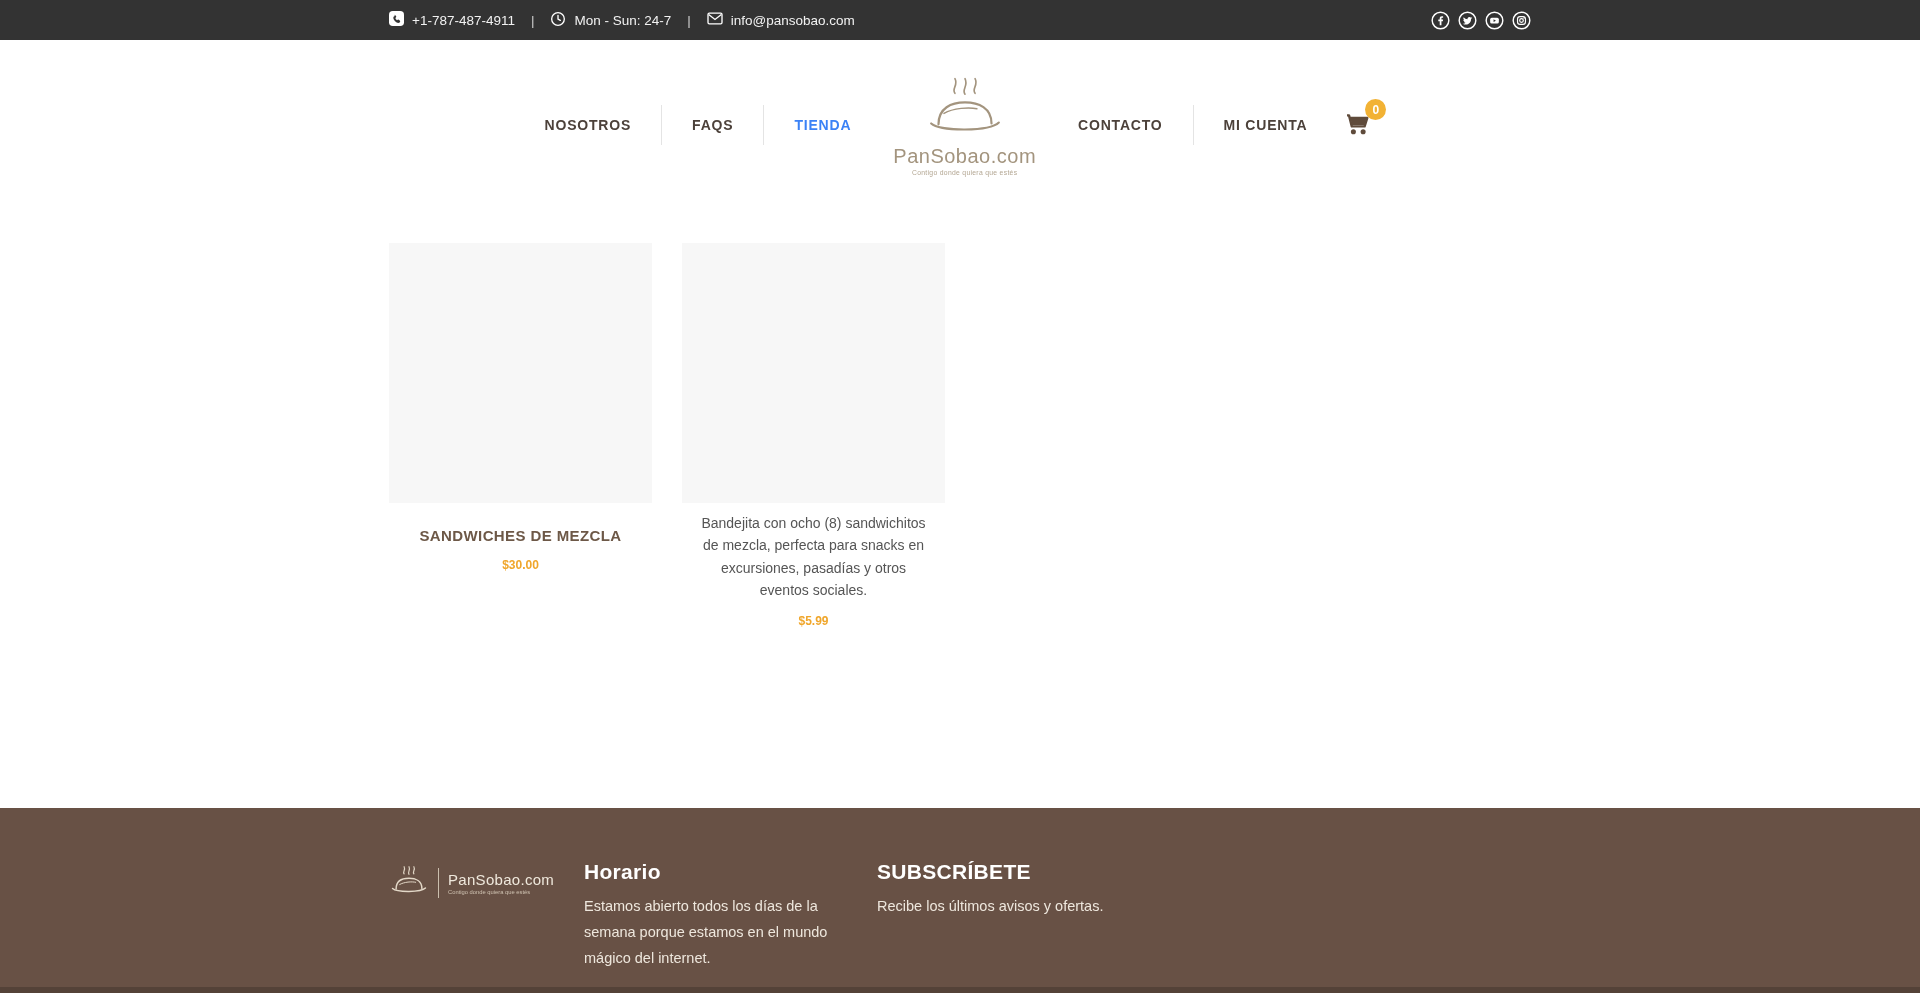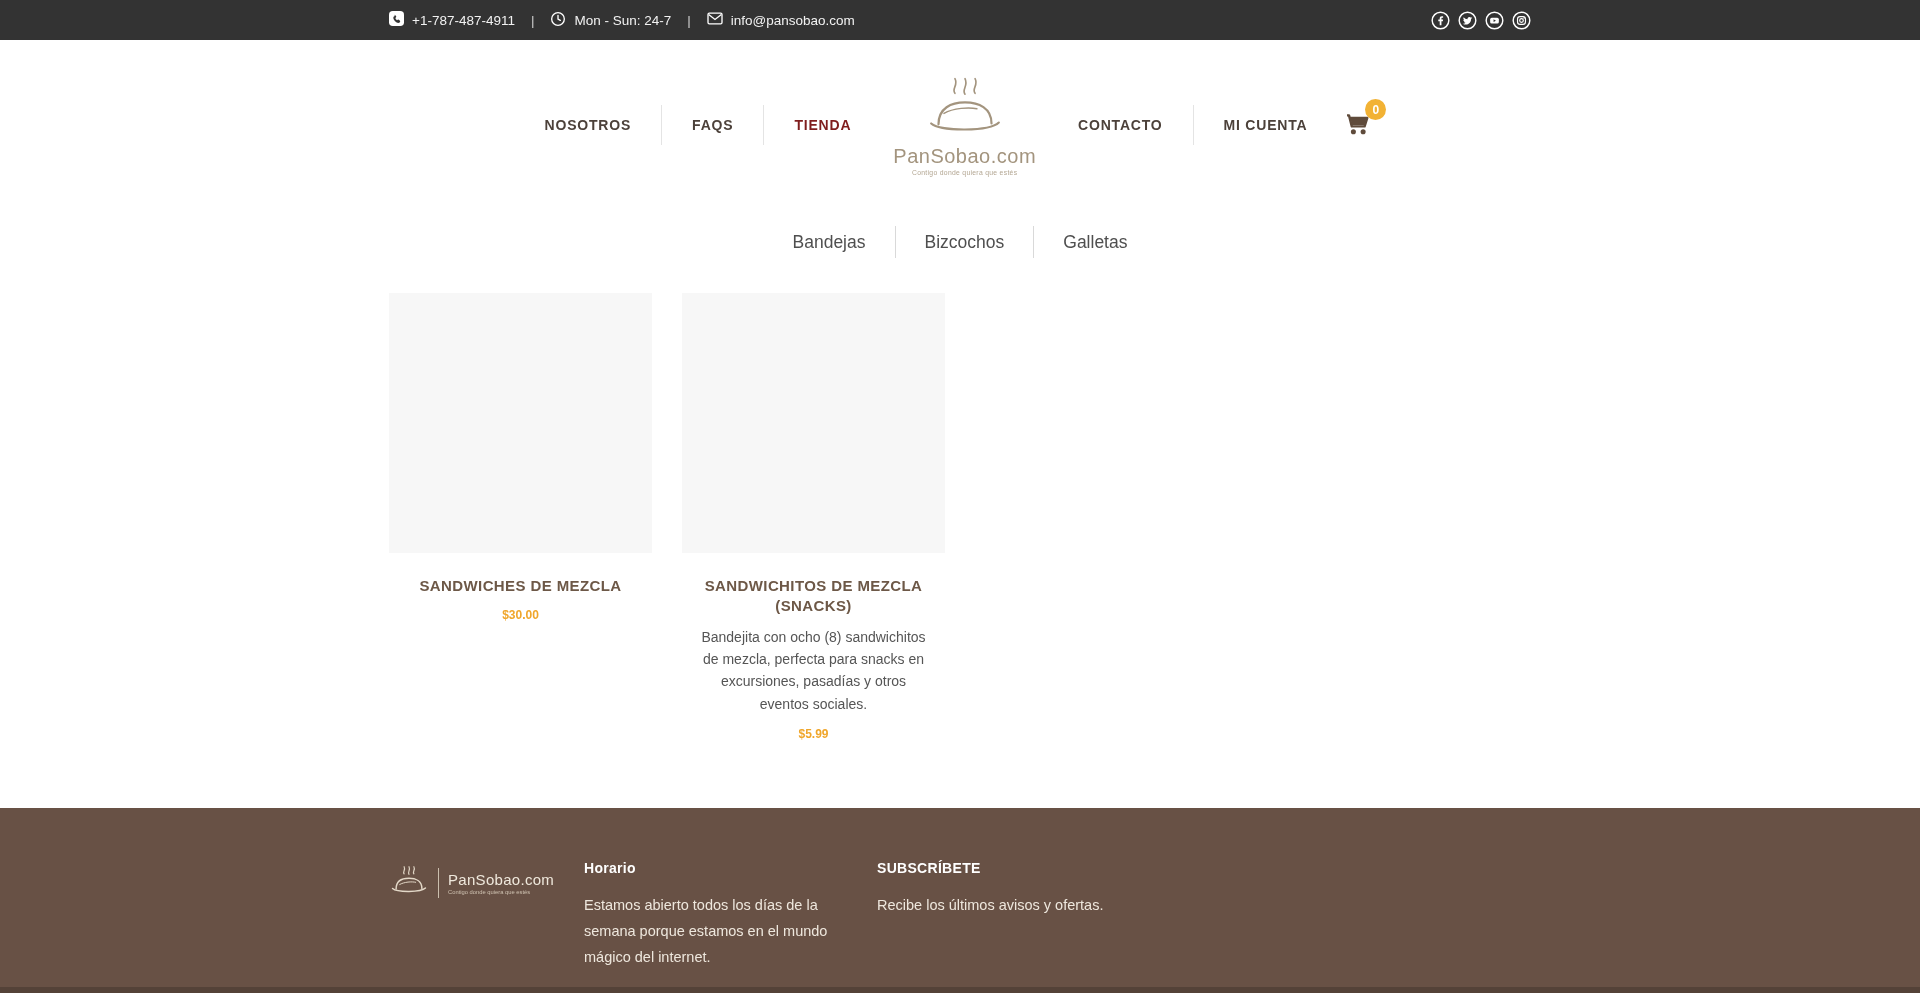--- a/index.html
+++ b/index.html
@@ -22,21 +22,21 @@
   .social-row { display:flex; align-items:center; gap:8px; }
   .social-btn { width:19px; height:19px; display:flex; align-items:center; justify-content:center; cursor:pointer; }
 
   
   .header { background:#ffffff; flex:0 0 auto; }
   .nav-row { height:170px; display:flex; align-items:center; justify-content:center; }
   .nav-link {
     font-size:14px; font-weight:bold; letter-spacing:0.8px;
     color:#4c413a; text-transform:uppercase; cursor:pointer; white-space:nowrap;
   }
-  .nav-link.active { color:#7f1d1d; }
+  .nav-link.active { color:#3b82f6; }
   .nav-sep { width:1px; height:40px; background:#e4e4e4; margin:0 30px; }
   .logo-block { display:flex; flex-direction:column; align-items:center; margin:0 42px; cursor:pointer; }
   .logo-title { font-size:20px; color:#a3947e; letter-spacing:0.5px; margin-top:2px; }
   .logo-tagline { font-size:6.8px; color:#b3a692; letter-spacing:0.3px; margin-top:1px; }
   .cart-wrap { position:relative; margin-left:34px; cursor:pointer; width:34px; height:34px; }
   .cart-badge {
     position:absolute; top:-9px; right:-11px;
     width:21px; height:21px; border-radius:50%;
     background:#f2b234; color:#ffffff; font-size:12px; font-weight:bold;
     display:flex; align-items:center; justify-content:center;
@@ -61,21 +61,21 @@
   }
   .product-price { margin-top:12px; font-size:12px; font-weight:bold; color:#f0a62a; }
 
   
   .footer { background:#685145; height:185px; flex:0 0 auto; position:relative; color:#e9e1d7; }
   .footer .container { display:flex; padding-top:52px; }
   .f-col-logo { width:195px; }
   .f-col-hours { width:293px; padding-right:40px; }
   .f-col-contact { width:292px; padding-right:30px; }
   .f-col-sub { width:362px; }
-  .f-heading { color:#ffffff; font-size:14px; font-weight:bold; margin-bottom:16px; letter-spacing:0.3px; }
+  .f-heading { color:#ffffff; font-size:21px; font-weight:bold; margin-bottom:9px; letter-spacing:0.3px; }
   .f-text { font-size:14.5px; line-height:1.8; color:#eee7dd; }
   .f-link { color:#f0a626; text-decoration:none; cursor:pointer; }
   .footer-logo { display:flex; align-items:center; gap:9px; margin-top:4px; cursor:pointer; }
   .footer-logo-divider { width:1px; height:30px; background:#cbbfae; }
   .footer-logo-title { font-size:15px; color:#efe8dc; letter-spacing:0.3px; }
   .footer-logo-tagline { font-size:5.8px; color:#cfc2b1; margin-top:1px; }
   .subscribe-form { display:flex; margin-top:23px; height:41px; }
   .subscribe-input {
     flex:1; border:none; outline:none; background:#72604f;
     color:#e9e1d7; font-size:14.5px; padding:0 14px;
@@ -189,38 +189,30 @@
         <path d="M7 7.8h12.2l-1.6 5H8.3z" fill="#5f4b3b"></path>
         <circle cx="9.3" cy="17.8" r="1.9" fill="#5f4b3b"></circle>
         <circle cx="16.6" cy="17.8" r="1.9" fill="#5f4b3b"></circle>
       </svg>
       <span class="cart-badge">0</span>
     </div>
   </div>
 </div>
 
 <div class="main">
-  <div class="tabs-row">
-    <span class="tab-item">Bandejas</span>
-    <span class="tab-sep"></span>
-    <span class="tab-item">Bizcochos</span>
-    <span class="tab-sep"></span>
-    <span class="tab-item">Galletas</span>
-  </div>
 
   <div class="container">
     <div class="products-grid">
       <div class="product-card">
         <div class="product-image"></div>
         <div class="product-title">SANDWICHES DE MEZCLA</div>
         <div class="product-price">$30.00</div>
       </div>
       <div class="product-card">
         <div class="product-image"></div>
-        <div class="product-title">SANDWICHITOS DE MEZCLA (SNACKS)</div>
         <div class="product-desc">Bandejita con ocho (8) sandwichitos de mezcla, perfecta para snacks en excursiones, pasadías y otros eventos sociales.</div>
         <div class="product-price">$5.99</div>
       </div>
     </div>
   </div>
 </div>
 
 <div class="footer">
   <div class="container">
     <div class="f-col-logo">

